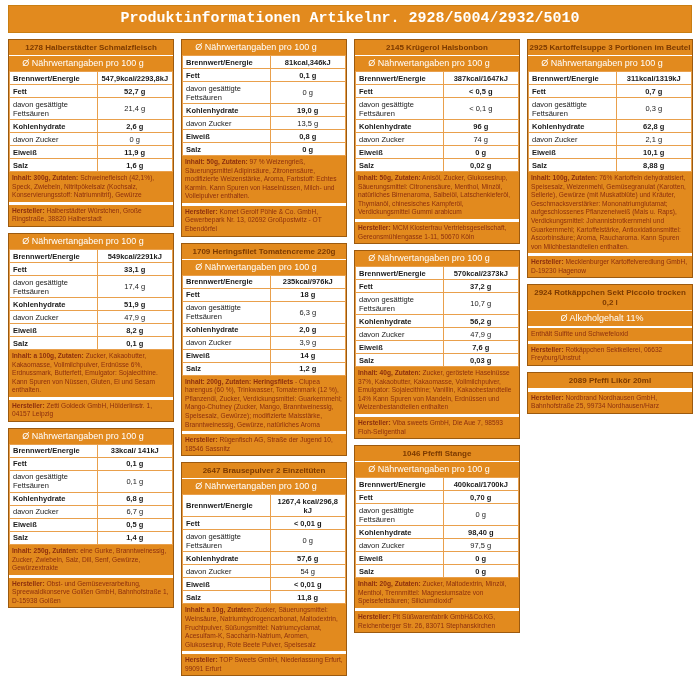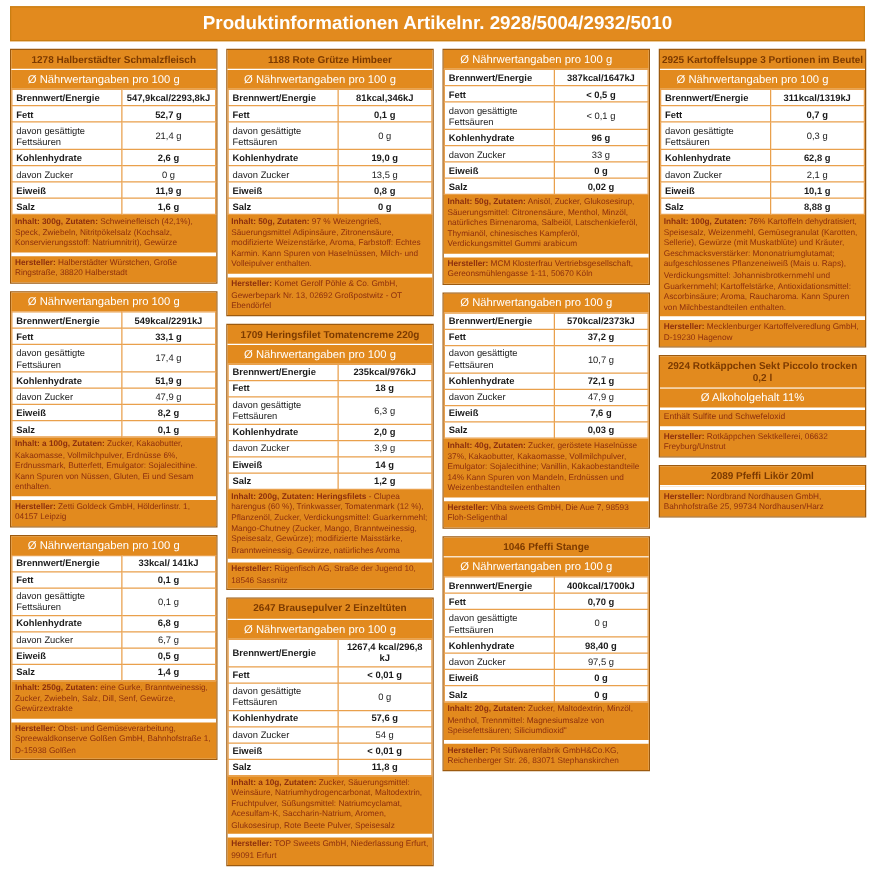--- a/index.html
+++ b/index.html
@@ -1,19 +1,19 @@
 <!DOCTYPE html>
 <html><head>
 <meta charset="utf-8">
 <style>
   html,body{margin:0;padding:0;background:#fff;}
   body{width:700px;height:700px;font-family:"Liberation Sans",sans-serif;-webkit-font-smoothing:antialiased;}
   .page{padding:5px 8px 0 8px;}
   .header{background:#E28A1E;border:1px solid #C97E12;color:#fff;font-weight:bold;font-size:15px;
-          text-align:center;padding:4px 0 5px 0;}
+          text-align:center;padding:4px 0 5px 0;font-family:Liberation Mono, monospace;}
   .grid{display:flex;gap:7px;margin-top:6px;align-items:flex-start;}
   .column{display:flex;flex-direction:column;gap:6px;width:166px;flex:0 0 166px;}
   .card{border:1px solid #9C5A0F;background:#fff;}
   .card-title{background:#E28A1E;color:#7C3A00;font-weight:bold;font-size:8px;text-align:center;
               padding:3px 1px;border-bottom:1px solid #fff;line-height:1.15;}
   .card-subtitle{background:#E28A1E;color:#fff;font-size:9px;text-align:center;padding:2px 16px 3px 0;}
   table{width:100%;border-collapse:collapse;table-layout:fixed;}
   td{border:1px solid #E9A04C;font-size:7.5px;color:#1a1a1a;padding:1.5px 3px;line-height:1.2;
      word-wrap:break-word;}
   td.label{width:54%;}
@@ -142,21 +142,20 @@
               </tr>
             </tbody>
           </table>
 
     <div class="footer-block ingredients"><b>Inhalt: 250g, Zutaten:</b><span> eine Gurke, Branntweinessig, Zucker, Zwiebeln, Salz, Dill, Senf, Gewürze, Gewürzextrakte</span></div>
     <div class="footer-block manufacturer"><b>Hersteller:</b><span> Obst- und Gemüseverarbeitung, Spreewaldkonserve Golßen GmbH, Bahnhofstraße 1, D-15938 Golßen</span></div>
   </div>
       </div>
       <div class="column">
         <div class="card">
-    <div class="card-title">1188 Rote Grütze Himbeer</div>
     <div class="card-subtitle">Ø Nährwertangaben pro 100 g</div>
     <table>
             <tbody>
               <tr class="bold">
                 <td class="label">Brennwert/Energie</td>
                 <td class="value">81kcal,346kJ</td>
               </tr>
               <tr class="bold">
                 <td class="label">Fett</td>
                 <td class="value">0,1 g</td>
@@ -261,20 +260,21 @@
               </tr>
             </tbody>
           </table>
 
     <div class="footer-block ingredients"><b>Inhalt: a 10g, Zutaten:</b><span> Zucker, Säuerungsmittel: Weinsäure, Natriumhydrogencarbonat, Maltodextrin, Fruchtpulver, Süßungsmittel: Natriumcyclamat, Acesulfam-K, Saccharin-Natrium, Aromen, Glukosesirup, Rote Beete Pulver, Speisesalz</span></div>
     <div class="footer-block manufacturer"><b>Hersteller:</b><span> TOP Sweets GmbH, Niederlassung Erfurt, 99091 Erfurt</span></div>
   </div>
       </div>
       <div class="column">
         <div class="card">
+    <div class="card-title">2145 Krügerol Halsbonbon</div>
     <div class="card-subtitle">Ø Nährwertangaben pro 100 g</div>
     <table>
             <tbody>
               <tr class="bold">
                 <td class="label">Brennwert/Energie</td>
                 <td class="value">387kcal/1647kJ</td>
               </tr>
               <tr class="bold">
                 <td class="label">Fett</td>
                 <td class="value">&lt; 0,5 g</td>
@@ -282,21 +282,21 @@
               <tr>
                 <td class="label">davon gesättigte Fettsäuren</td>
                 <td class="value">&lt; 0,1 g</td>
               </tr>
               <tr class="bold">
                 <td class="label">Kohlenhydrate</td>
                 <td class="value">96 g</td>
               </tr>
               <tr>
                 <td class="label">davon Zucker</td>
-                <td class="value">33 g</td>
+                <td class="value">74 g</td>
               </tr>
               <tr class="bold">
                 <td class="label">Eiweiß</td>
                 <td class="value">0 g</td>
               </tr>
               <tr class="bold">
                 <td class="label">Salz</td>
                 <td class="value">0,02 g</td>
               </tr>
             </tbody>
@@ -316,21 +316,21 @@
               <tr class="bold">
                 <td class="label">Fett</td>
                 <td class="value">37,2 g</td>
               </tr>
               <tr>
                 <td class="label">davon gesättigte Fettsäuren</td>
                 <td class="value">10,7 g</td>
               </tr>
               <tr class="bold">
                 <td class="label">Kohlenhydrate</td>
-                <td class="value">72,1 g</td>
+                <td class="value">56,2 g</td>
               </tr>
               <tr>
                 <td class="label">davon Zucker</td>
                 <td class="value">47,9 g</td>
               </tr>
               <tr class="bold">
                 <td class="label">Eiweiß</td>
                 <td class="value">7,6 g</td>
               </tr>
               <tr class="bold">

